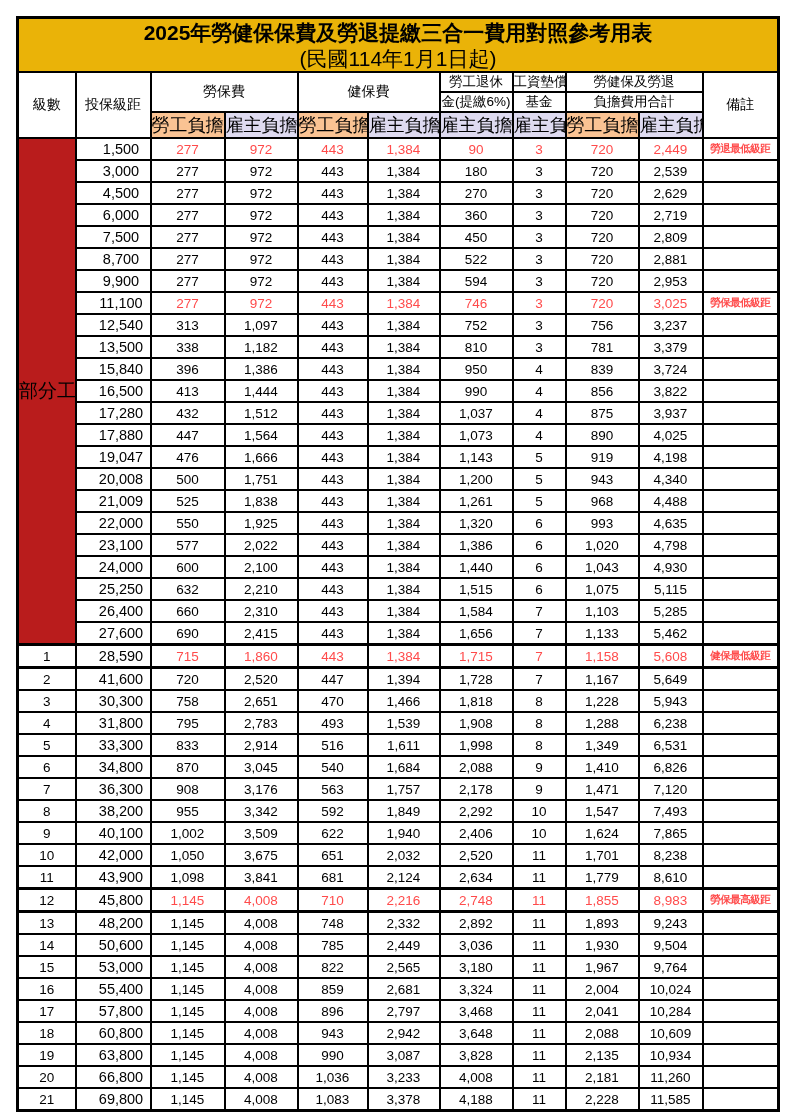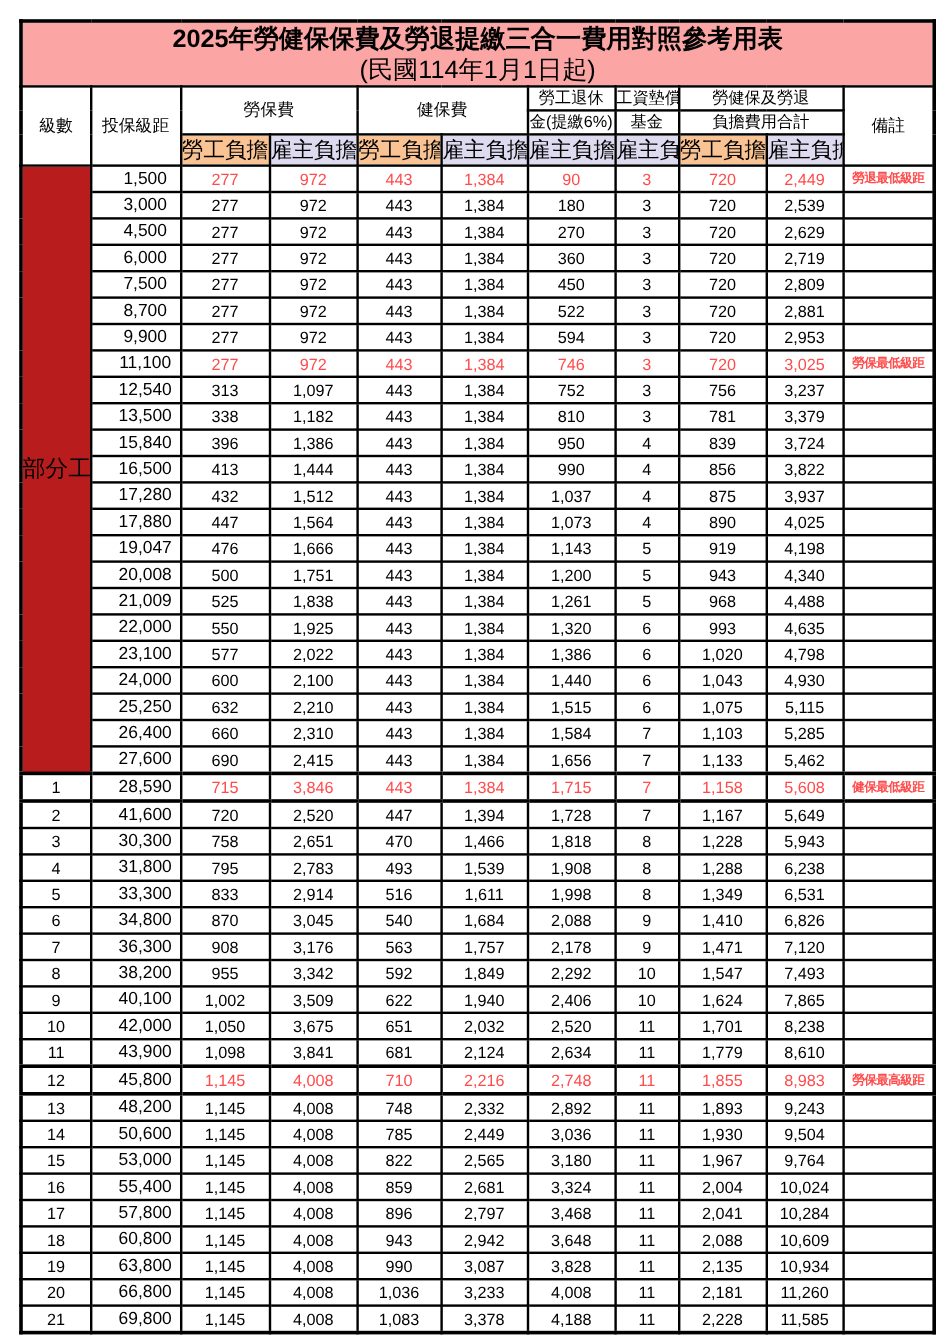--- a/index.html
+++ b/index.html
@@ -17,21 +17,21 @@
   }
   td,th{
     border:2px solid #000;
     text-align:center;
     vertical-align:middle;
     padding:0;
     overflow:hidden;
     white-space:nowrap;
     font-weight:normal;
   }
-  .title-cell{height:52px;background:#fca5a5;}
+  .title-cell{height:52px;background:#eab308;}
   .t1{font-size:21px;font-weight:bold;line-height:1.3;}
   .t2{font-size:21px;font-weight:normal;line-height:1.2;}
   .h{font-size:13.5px;}
   .h1{height:18px;}
   .h2{height:18px;}
   .sub{height:20px;font-size:18px;}
   .big{font-size:14px;}
   .orange{background:#FAC393;}
   .lav{background:#DEDAF0;}
   td.data{height:20px;font-size:13.5px;background:#fff;}
@@ -367,21 +367,21 @@
           <td class="data num lav">1,656</td>
           <td class="data num lav">7</td>
           <td class="data num orange">1,133</td>
           <td class="data num lav">5,462</td>
           <td class="data remark"></td>
         </tr>
         <tr class="red thick">
           <td class="data big">1</td>
           <td class="data salary">28,590</td>
           <td class="data num orange">715</td>
-          <td class="data num lav">3,846</td>
+          <td class="data num lav">1,860</td>
           <td class="data num orange">443</td>
           <td class="data num lav">1,384</td>
           <td class="data num lav">1,715</td>
           <td class="data num lav">7</td>
           <td class="data num orange">1,158</td>
           <td class="data num lav">5,608</td>
           <td class="data remark">健保最低級距</td>
         </tr>
         <tr>
           <td class="data big">2</td>

